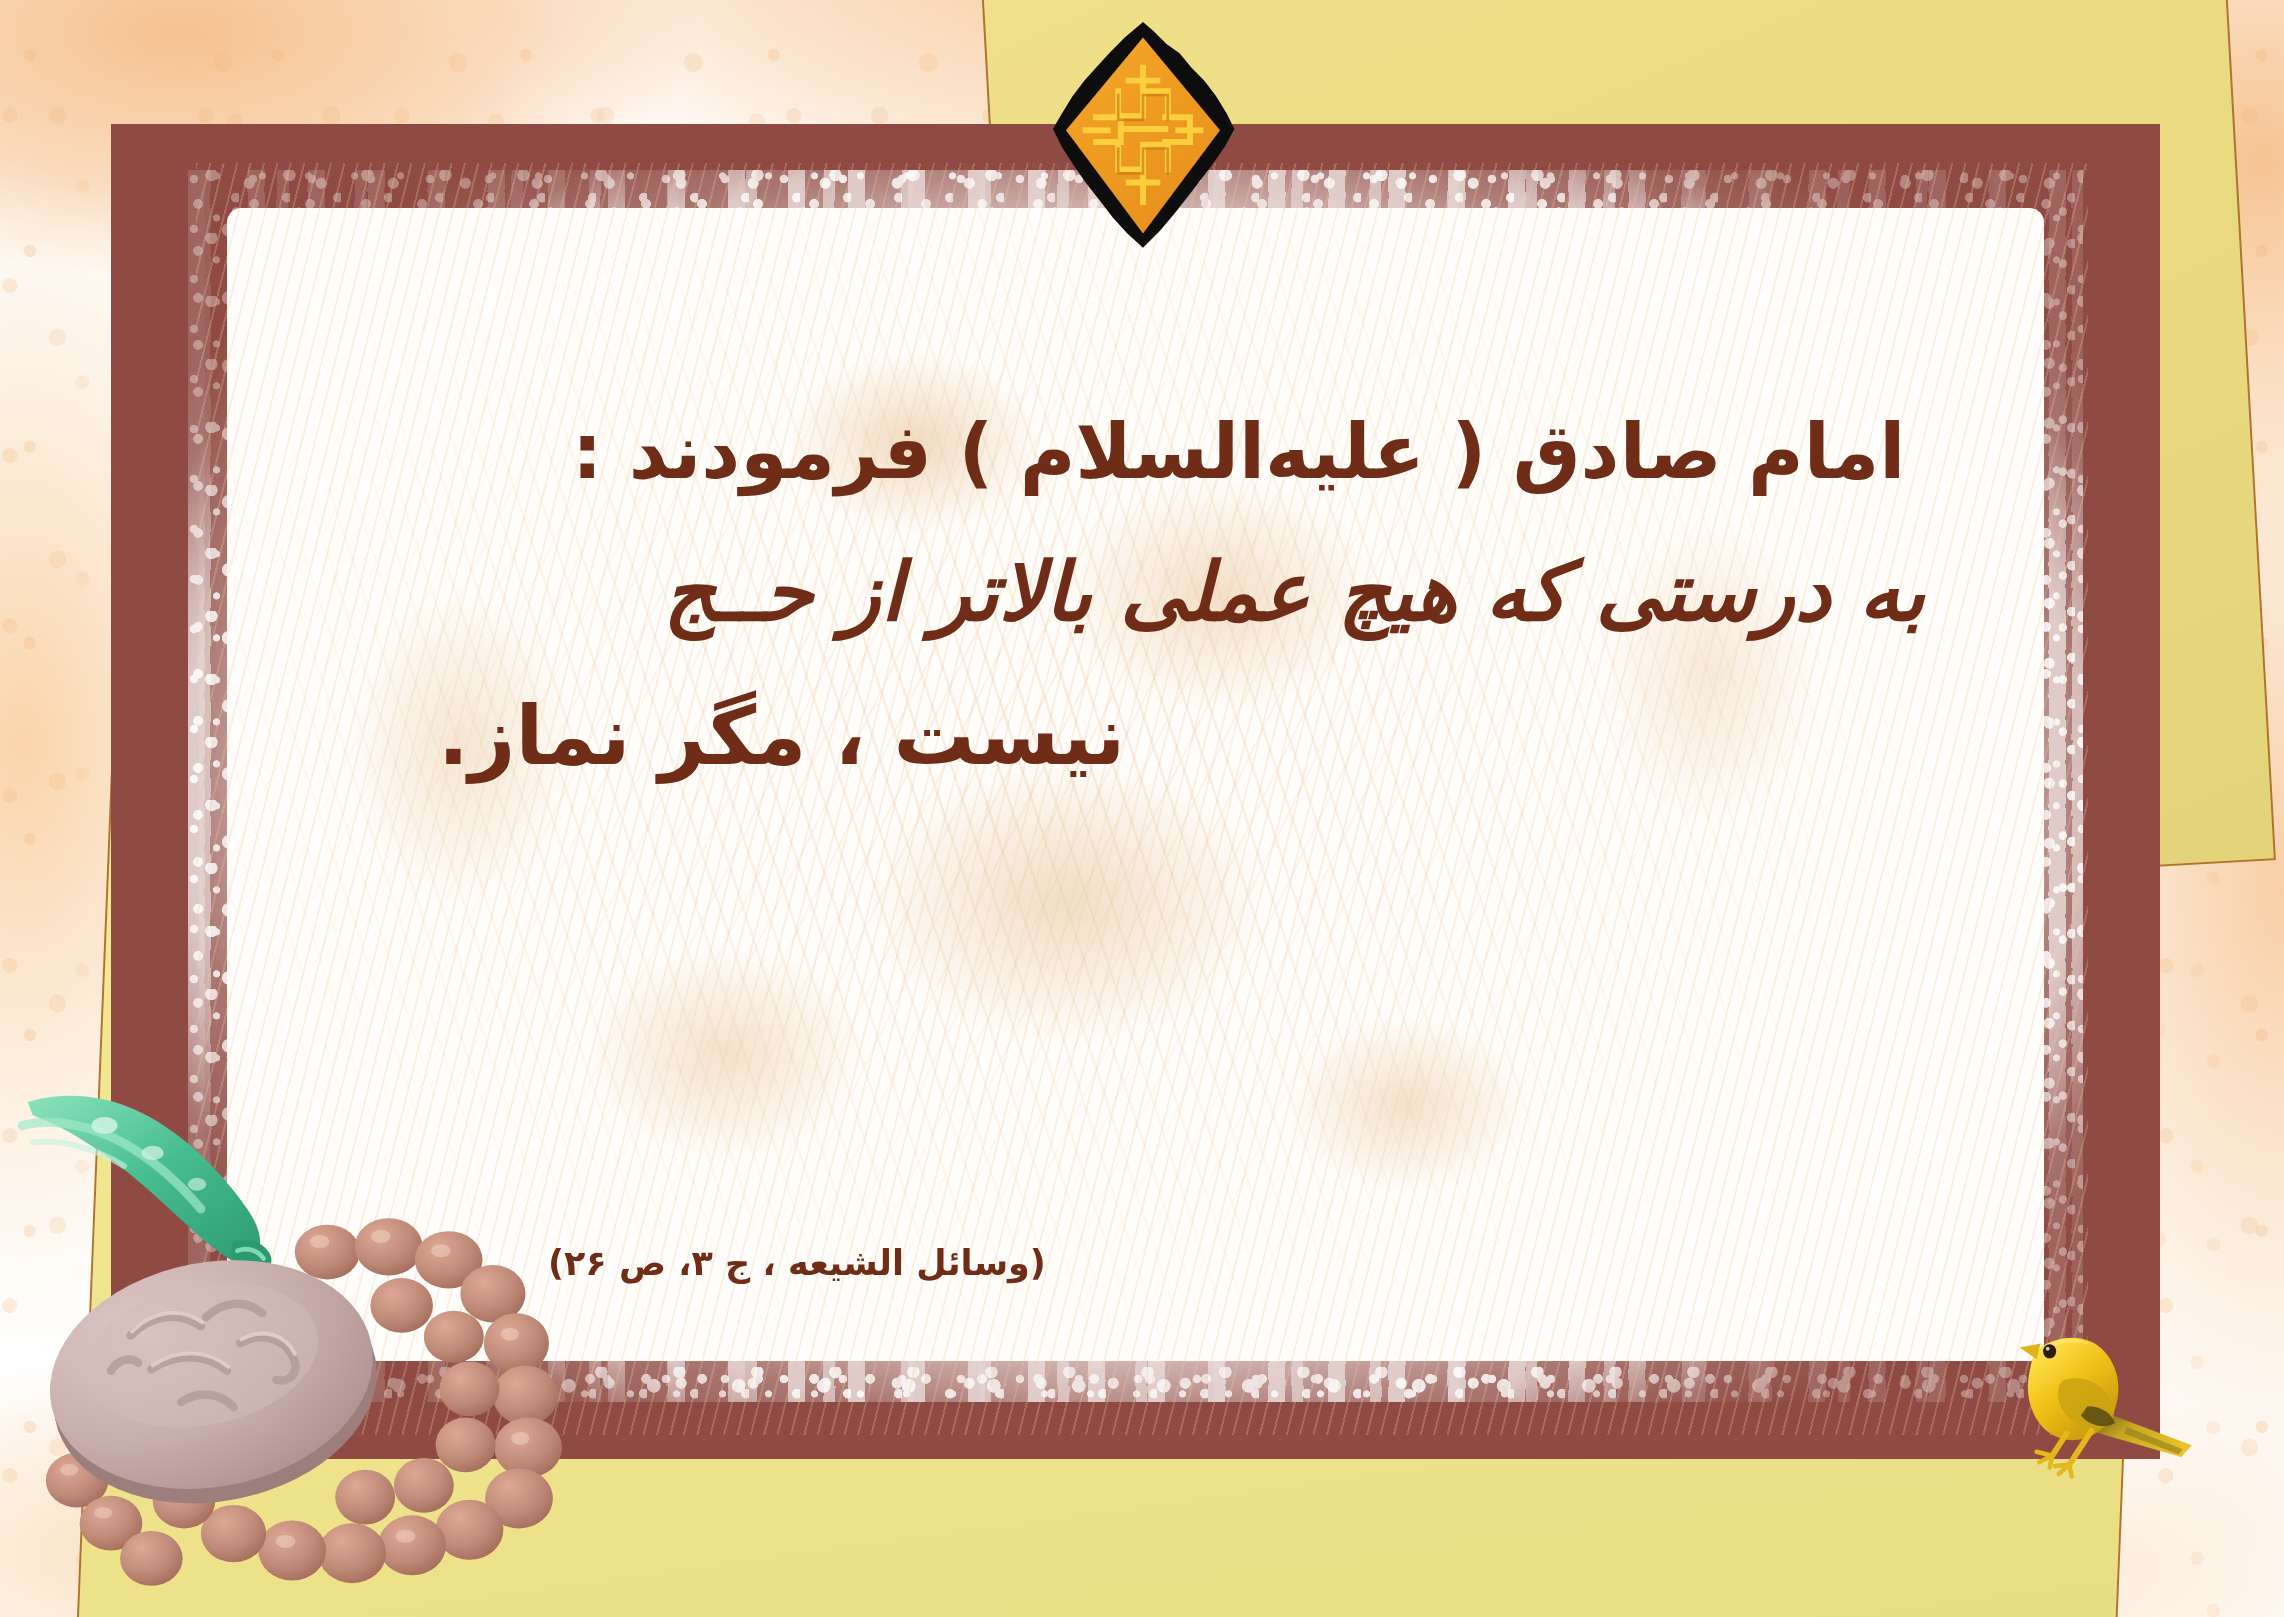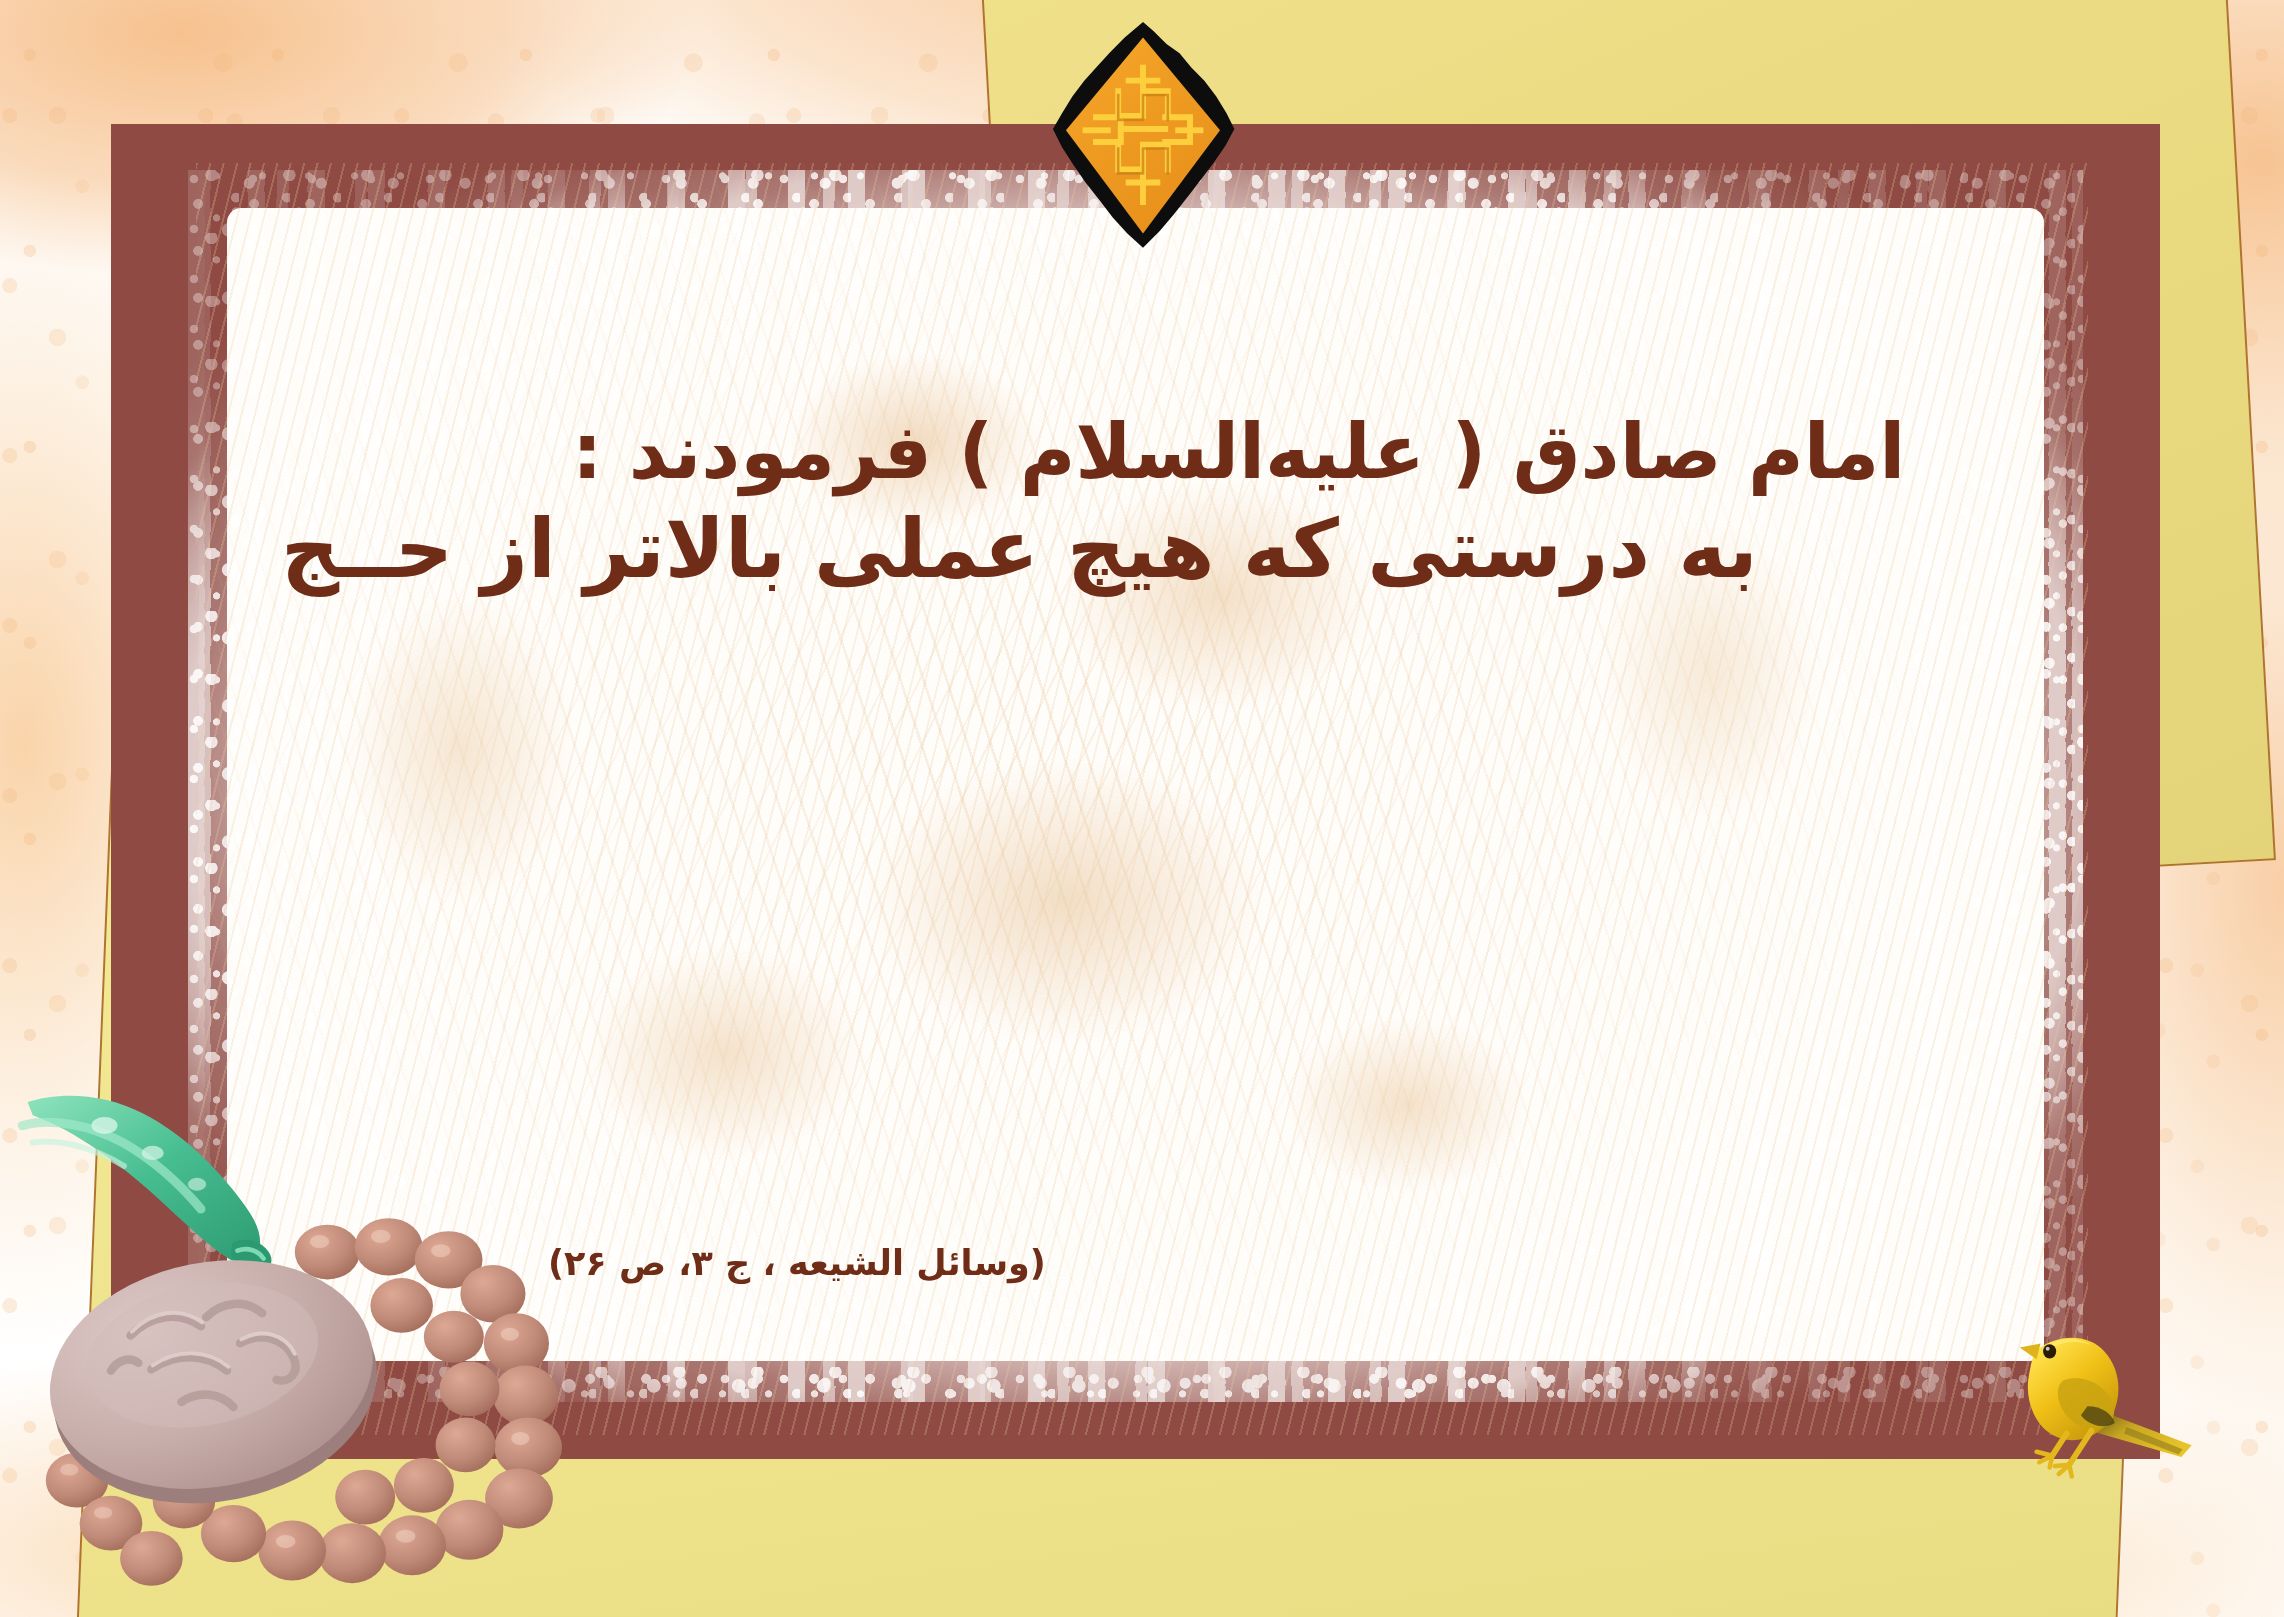--- a/index.html
+++ b/index.html
@@ -141,21 +141,21 @@
     z-index:30;direction:rtl;text-align:center;
     color:#6b2b16;
   }
   .hadith-line{
     font-family:"DejaVu Sans","Liberation Sans",sans-serif;
     font-weight:bold;
     color:#6f2d17;
     white-space:nowrap;
   }
   #line-1{font-size:76px;line-height:1.25;text-align:right;padding-right:19.6px;}
-  #line-2{font-size:81px;line-height:1.25;text-align:left;}
+  #line-2{font-size:81px;line-height:1.25;margin-top:43px;text-align:right;font-style:italic;}
   #line-3{font-size:81px;line-height:1.25;margin-top:43px;text-align:left;padding-left:157px;}
 
   #citation{
     position:absolute;left:548px;top:1243px;z-index:30;
     direction:rtl;
     font-family:"DejaVu Sans","Liberation Sans",sans-serif;
     font-weight:bold;font-size:35px;color:#6f2d17;white-space:nowrap;
   }
 
   
@@ -218,20 +218,21 @@
     <g stroke="#c97c14" stroke-width="4" fill="none" stroke-linecap="square" opacity="0.7">
       <path d="M112 118 L112 156 L150 156 L150 118 L188 118 L188 156"></path>
       <path d="M112 200 L112 238 L150 238 L150 200 L188 200 L188 238"></path>
     </g>
   </svg>
 </div>
 
 <div id="text-block">
   <div class="hadith-line" id="line-1">امام صادق ( علیه‌السلام ) فرمودند :</div>
   <div class="hadith-line" id="line-2">به درستی که هیچ عملی بالاتر از حــج</div>
+  <div class="hadith-line" id="line-3">نیست ، مگر نماز.</div>
 </div>
 
 <div id="citation">(وسائل الشیعه ، ج ۳، ص ۲۶)</div>
 
 <div id="tasbih">
   <svg viewBox="0 0 880 830" xmlns="http://www.w3.org/2000/svg">
     <defs>
       <radialGradient id="beadG" cx="0.35" cy="0.3" r="0.85">
         <stop offset="0%" stop-color="#dda894"></stop>
         <stop offset="55%" stop-color="#c08a78"></stop>

